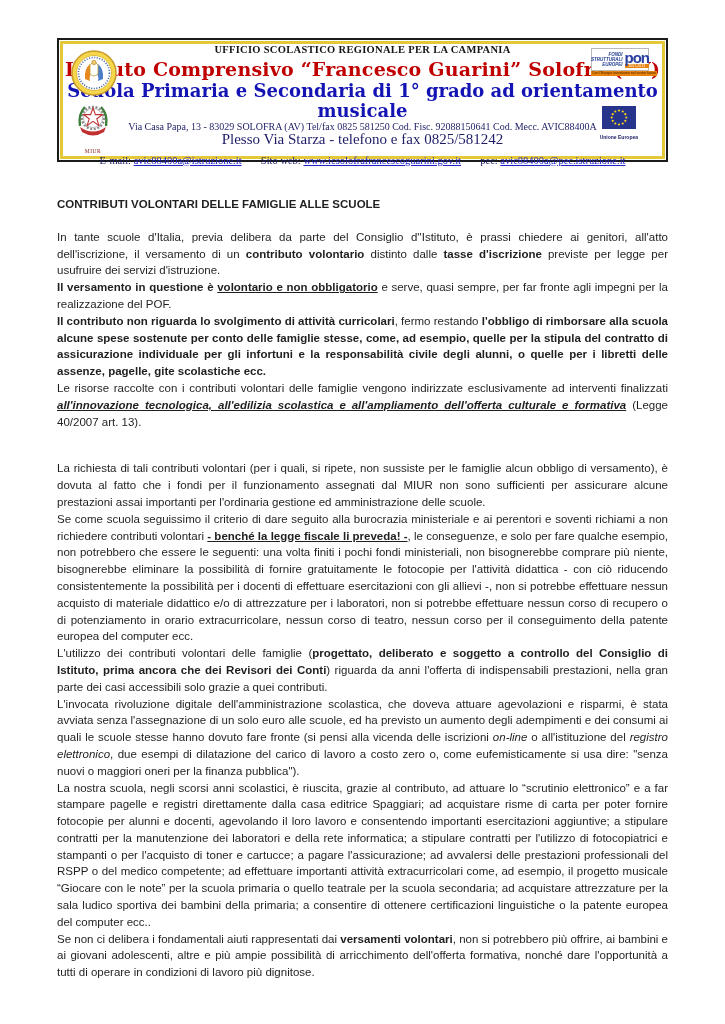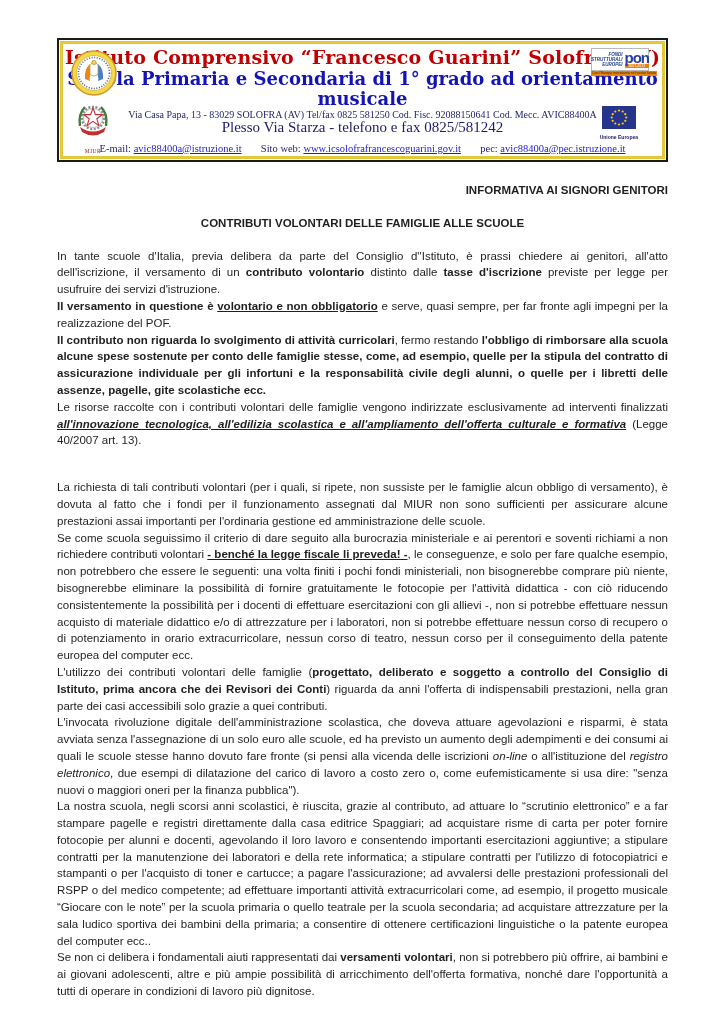--- a/index.html
+++ b/index.html
@@ -29,21 +29,21 @@
   .pon-left { font-size:4.5px; line-height:5px; font-style:italic; font-weight:bold; color:#1a3a8c; text-align:right; }
   .pon-word { font-size:15px; line-height:13px; font-weight:bold; color:#2a3f9e; letter-spacing:-1px; }
   .pon-years { font-size:3.5px; background:#e8820c; color:#fff; text-align:center; padding:0 1px; }
   .pon-strip { width:66px; background:#e8820c; color:#4a2a00; font-size:3.5px; line-height:5px; text-align:center; overflow:hidden; white-space:nowrap; }
   .logo-right-bottom { position:absolute; right:24px; top:62px; text-align:center; }
   .eu-label { font-size:5px; color:#1d1d66; font-weight:bold; margin-top:1px; }
 
   
   .doc { position:absolute; left:57px; top:180px; width:611px; font-size:11.5px; line-height:16.8px; color:#1f1f1f; }
   .h-right { font-weight:bold; text-align:right; margin-top:2px; }
-  .h-center { font-weight:bold; text-align:center; margin-top:16px; margin-bottom:16px; }
+  .h-center { font-weight:bold; text-align:left; margin-top:16px; margin-bottom:16px; }
   .para { text-align:justify; }
   .para span.b { font-weight:bold; }
   .para span.i { font-style:italic; }
   .para span.u { text-decoration:underline; }
   .spacer { height:30px; }
 </style>
 </head>
 <body>
 
 <div class="page">
@@ -106,41 +106,41 @@
               <circle cx="10.7" cy="14.8" r="1.1"></circle>
             <circle cx="9.7" cy="11.5" r="1.1"></circle>
               <circle cx="10.7" cy="8.2" r="1.1"></circle>
               <circle cx="13.3" cy="5.5" r="1.1"></circle>
           </g>
         </svg>
         <div class="eu-label">Unione Europea</div>
       </div>
 
       <div class="head-text">
+        <div class="ministry" style="margin-top:0;">UFFICIO SCOLASTICO REGIONALE PER LA CAMPANIA</div>
         <div class="school-name">Istituto Comprensivo “Francesco Guarini” Solofra (AV)</div>
         <div class="school-sub">Scuola Primaria e Secondaria di 1° grado ad orientamento musicale</div>
         <div class="addr">Via Casa Papa, 13 - 83029  SOLOFRA (AV)   Tel/fax 0825 581250   Cod. Fisc. 92088150641   Cod. Mecc. AVIC88400A</div>
         <div class="addr2">Plesso Via Starza - telefono e fax 0825/581242</div>
         <div class="contact">
           <span class="lbl">E-mail:</span>
           <span class="link">avic88400a@istruzione.it</span>
           <span class="sep"></span>
           <span class="lbl">Sito web:</span>
           <span class="link">www.icsolofrafrancescoguarini.gov.it</span>
           <span class="sep"></span>
           <span class="lbl">pec:</span>
           <span class="link">avic88400a@pec.istruzione.it</span>
         </div>
       </div>
 
     </div>
   </div>
 
   <div class="doc">
-    <div class="h-right">INFORMATIVA AI SIGNORI GENITORI</div>
     <div class="h-center">CONTRIBUTI VOLONTARI DELLE FAMIGLIE ALLE SCUOLE</div>
     <div>
         <p class="para"><span>In tante scuole d'Italia, previa delibera da parte del Consiglio d''Istituto, è prassi chiedere ai genitori, all'atto dell'iscrizione, il versamento di un </span><span class="b">contributo volontario</span><span> distinto dalle </span><span class="b">tasse d'iscrizione</span><span> previste per legge per usufruire dei servizi d'istruzione.</span></p>
         <p class="para"><span class="b">Il versamento in questione è </span><span class="b u">volontario e non obbligatorio</span><span> e serve, quasi sempre, per far fronte agli impegni per la realizzazione del POF.</span></p>
         <p class="para"><span class="b">Il contributo non riguarda lo svolgimento di attività curricolari</span><span>, fermo restando </span><span class="b">l'obbligo di rimborsare alla scuola alcune spese sostenute per conto delle famiglie stesse, come, ad esempio, quelle per la stipula del contratto di assicurazione individuale per gli infortuni e la responsabilità civile degli alunni, o quelle per i libretti delle assenze, pagelle, gite scolastiche ecc.</span></p>
         <p class="para"><span>Le risorse raccolte con i contributi volontari delle famiglie vengono indirizzate esclusivamente ad interventi finalizzati </span><span class="b i u">all'innovazione tecnologica, all'edilizia scolastica e all'ampliamento dell'offerta culturale e formativa</span><span> (Legge 40/2007 art. 13).</span></p>
         <div class="spacer"></div>
         <p class="para"><span>La richiesta di tali contributi volontari (per i quali, si ripete, non sussiste per le famiglie alcun obbligo di versamento), è dovuta al fatto che i fondi per il funzionamento assegnati dal MIUR non sono sufficienti per assicurare alcune prestazioni assai importanti per l'ordinaria gestione ed amministrazione delle scuole.</span></p>
         <p class="para"><span>Se come scuola seguissimo il criterio di dare seguito alla burocrazia ministeriale e ai perentori e soventi richiami a non richiedere contributi volontari </span><span class="b u">- benché la legge fiscale li preveda! -</span><span>,  le conseguenze, e solo per fare qualche esempio, non potrebbero che essere le seguenti: una volta finiti i pochi fondi ministeriali, non bisognerebbe comprare più niente, bisognerebbe eliminare la possibilità di fornire gratuitamente le fotocopie per l'attività didattica - con ciò riducendo consistentemente la possibilità per i docenti di effettuare esercitazioni con gli allievi -, non si potrebbe effettuare nessun acquisto di materiale didattico e/o di attrezzature per i laboratori, non si potrebbe effettuare nessun corso di recupero o di potenziamento in orario extracurricolare, nessun corso di teatro, nessun corso per il conseguimento della patente europea del computer ecc.</span></p>
         <p class="para"><span>L'utilizzo dei contributi volontari delle famiglie (</span><span class="b">progettato, deliberato e soggetto a controllo del Consiglio di Istituto, prima ancora che dei Revisori dei Conti</span><span>) riguarda da anni l'offerta di indispensabili prestazioni, nella gran parte dei casi accessibili solo grazie a quei contributi.</span></p>

